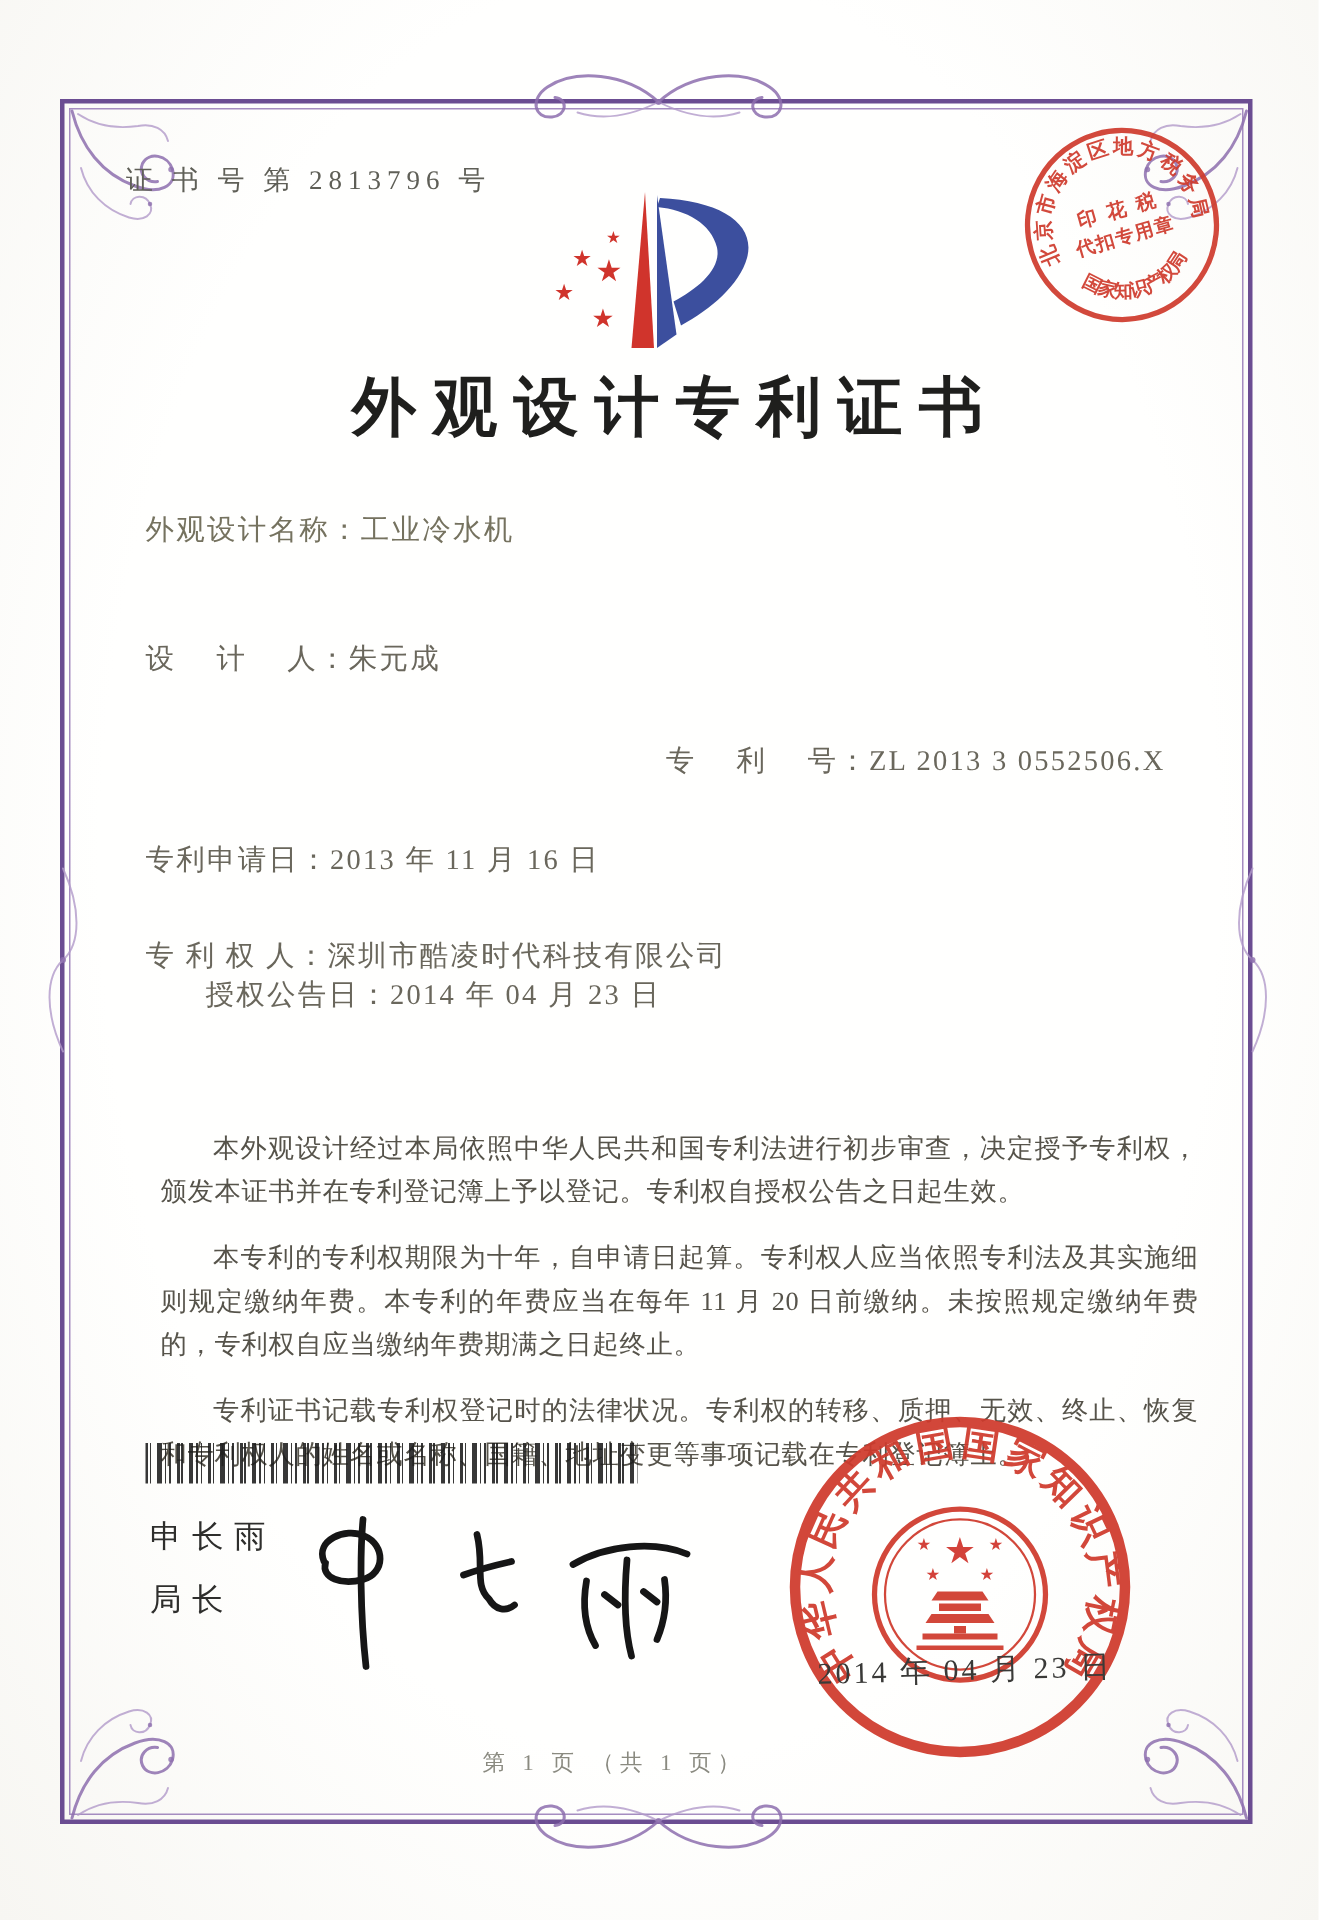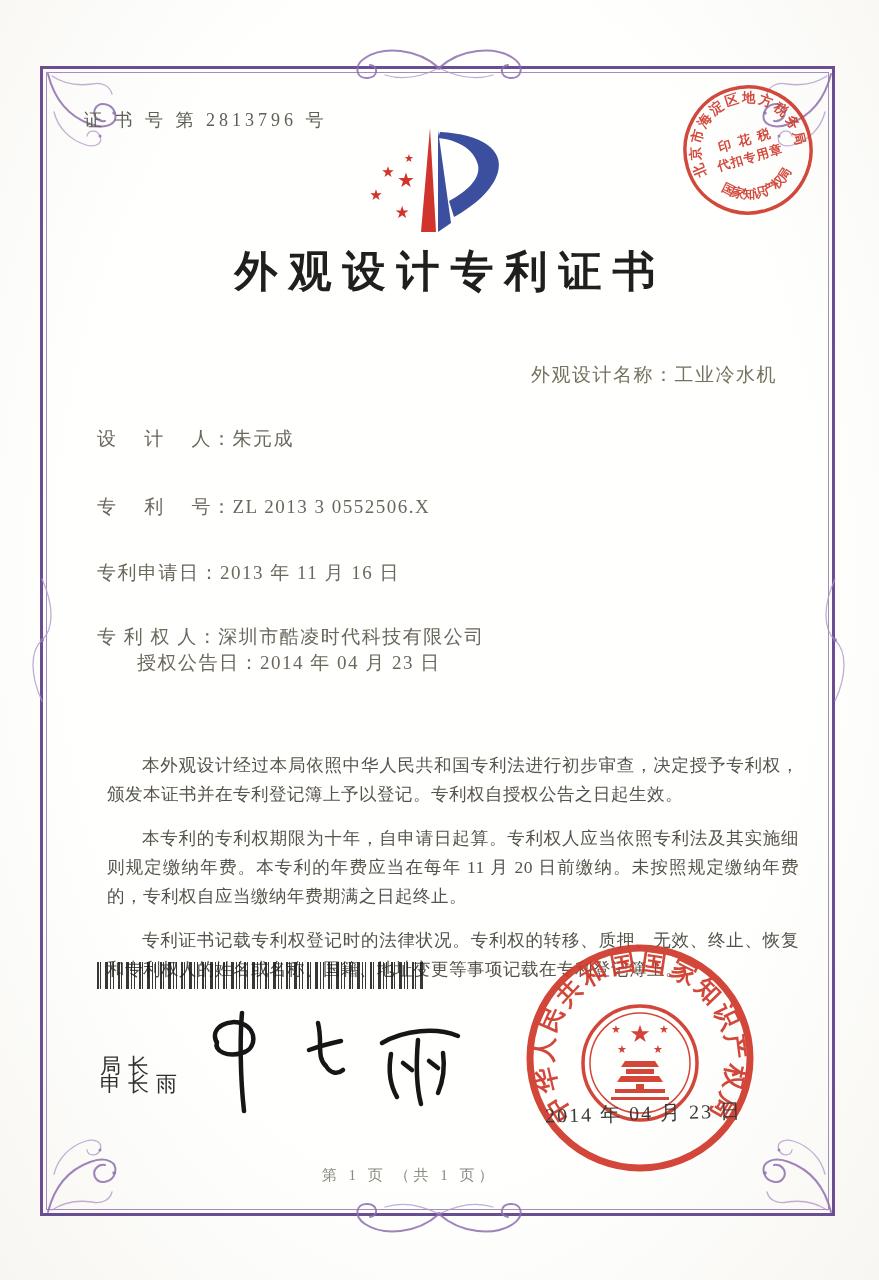--- a/index.html
+++ b/index.html
@@ -44,23 +44,23 @@
   .doc-title{
     position:absolute;left:0;top:243px;width:879px;text-align:center;
     font-size:43px;font-weight:700;color:#1f1f1d;letter-spacing:11px;padding-left:11px;
   }
 
   
   .field{
     position:absolute;left:97px;width:680px;
     font-size:19px;color:#6a675c;letter-spacing:1.5px;white-space:nowrap;
   }
-  .f0{top:362px;color:#75725f;text-align:right;}
+  .f0{top:340px;color:#75725f;}
   .f1{top:426px;}
-  .f2{top:494px;}
+  .f2{top:494px;text-align:right;}
   .f3{top:560px;}
   .f4{top:624px;}
   .f5{top:650px;margin-left:40px;}
 
   
   .body-text{
     position:absolute;left:92px;top:736px;width:722px;
     font-size:17.5px;line-height:29px;color:#56534a;
     text-align:justify;letter-spacing:.5px;
   }
@@ -73,21 +73,21 @@
       #1c1c1c 0 2px,transparent 2px 3px,
       #1c1c1c 3px 4px,transparent 4px 8px,
       #1c1c1c 8px 11px,transparent 11px 13px,
       #1c1c1c 13px 14px,transparent 14px 16px,
       #1c1c1c 16px 17px,transparent 17px 21px);
     opacity:.88;
   }
 
   
   .sig-title{position:absolute;left:100px;top:1052px;font-size:21px;color:#2e2e2c;letter-spacing:7px;}
-  .sig-name{position:absolute;left:100px;top:1070px;font-size:21px;color:#2e2e2c;letter-spacing:7px;}
+  .sig-name{position:absolute;left:100px;top:1010px;font-size:21px;color:#2e2e2c;letter-spacing:7px;}
   .sig-script{position:absolute;left:190px;top:1005px;width:300px;height:115px;}
   .sig-script path{fill:none;stroke:#161616;stroke-width:4.5;stroke-linecap:round;stroke-linejoin:round;}
 
   
   .tax-stamp{position:absolute;left:678px;top:80px;width:140px;height:140px;transform:rotate(-16deg);opacity:.92;}
   .office-seal{position:absolute;left:523px;top:941px;width:234px;height:234px;opacity:.93;}
   .seal-text{font-family:"Liberation Serif","DejaVu Serif",serif;font-weight:700;fill:#cf3a2c;}
   .seal-date{
     position:absolute;left:545px;top:1100px;
     font-size:20px;color:#3a3a38;letter-spacing:2px;transform:rotate(-1.5deg);

